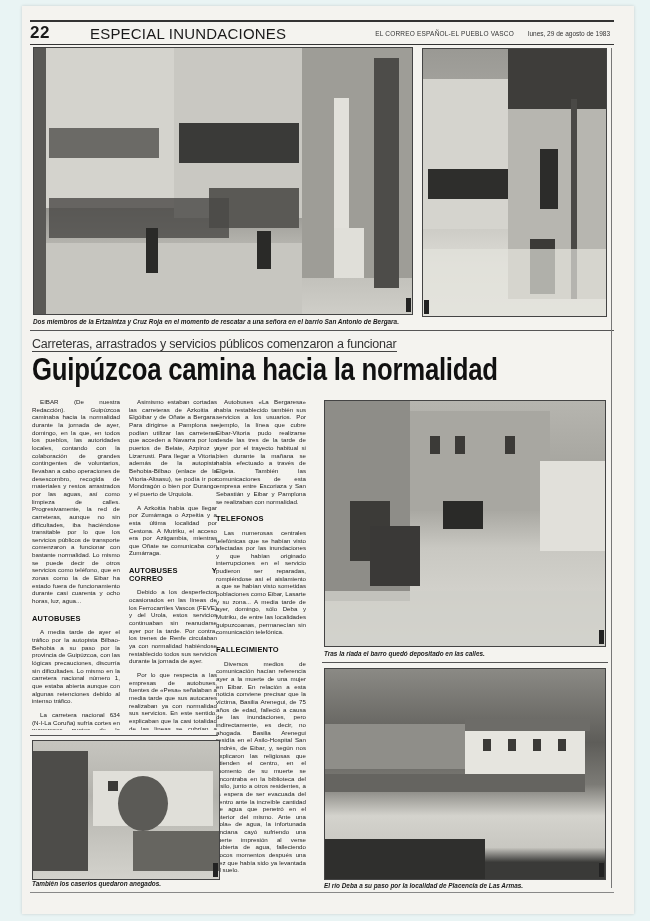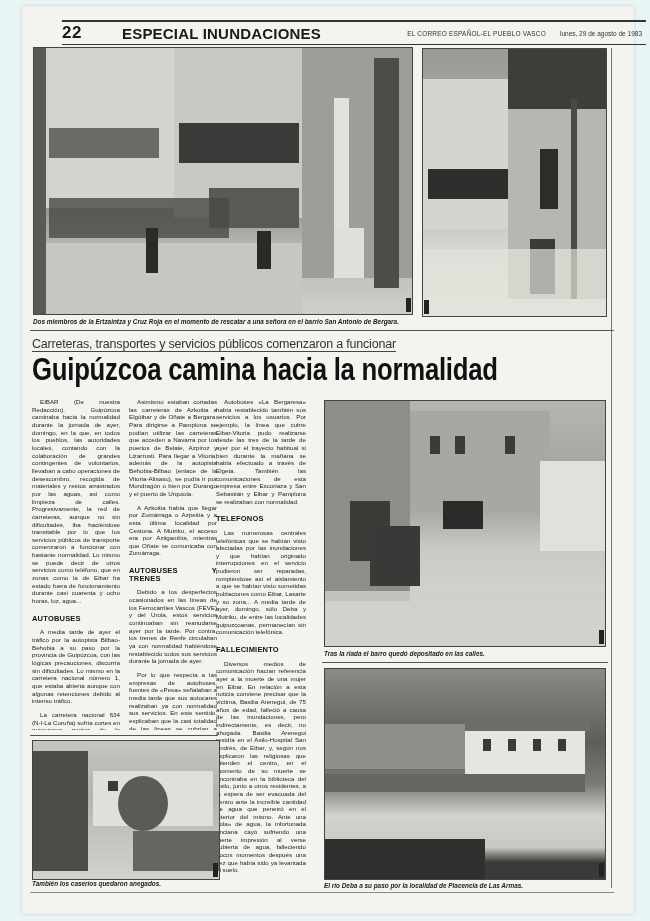--- a/index.html
+++ b/index.html
@@ -10,24 +10,24 @@
     position:relative;
   }
   .sheet {
     position:absolute; left:22px; top:6px; width:612px; height:908px;
     background:#f4f3ef;
     box-shadow:0 0 3px rgba(0,0,0,0.15);
   }
   .header {
     position:absolute; left:30px; top:20px; width:584px; height:22px;
     border-top:2px solid #333; border-bottom:1px solid #333;
-    display:flex; align-items:center;margin-left:32px;
+    display:flex; align-items:center;
   }
   .page-num { font-weight:bold; font-size:17px; color:#1a1a1a; width:60px; letter-spacing:0.5px;}
-  .section { font-weight:bold; font-size:15px; color:#1a1a1a; flex:1; letter-spacing:0.2px;}
+  .section { font-weight:normal; font-size:15px; color:#1a1a1a; flex:1; letter-spacing:0.2px;}
   .paper-name { font-size:6.5px; color:#333; margin-right:14px; letter-spacing:0.2px;}
   .date { font-size:6.5px; color:#333; margin-right:4px;}
 
   .photo {
     position:absolute; overflow:hidden;
     background:#8d8d88;
     border:1px solid #444;
   }
   .credit {
     position:absolute; right:1px; bottom:2px; width:5px; height:14px;
@@ -101,34 +101,34 @@
   <div class="blk" style="left:117px;top:100px;width:18px;height:60px;background:#2c2c2a;"></div>
   <div class="blk" style="left:148px;top:50px;width:6px;height:200px;background:#4a4946;"></div>
   <div class="blk" style="left:107px;top:190px;width:25px;height:55px;background:#3b3a37;"></div>
   <div class="blk" style="left:0;top:200px;width:183px;height:67px;background:#e3e2dc;opacity:0.7;"></div>
   <div class="credit" style="left:1px; right:auto;"></div>
 </div>
 
 <div class="caption" style="left:33px; top:318px;">Dos miembros de la Ertzaintza y Cruz Roja en el momento de rescatar a una señora en el barrio San Antonio de Bergara.</div>
 <div class="rule" style="left:30px; top:330px; width:584px;"></div>
 
-<div class="kicker"><span>Carreteras, transportes y servicios públicos comenzaron a funcionar</span></div>
+<div class="kicker"><span>Carreteras, arrastrados y servicios públicos comenzaron a funcionar</span></div>
 <div class="headline">Guipúzcoa camina hacia la normalidad</div>
 
 <div class="col" style="left:32px; top:398px; width:88px; height:332px; overflow:hidden;">
   <p>EIBAR (De nuestra Redacción). Guipúzcoa caminaba hacia la normalidad durante la jornada de ayer, domingo, en la que, en todos los pueblos, las autoridades locales, contando con la colaboración de grandes contingentes de voluntarios, llevaban a cabo operaciones de desescombro, recogida de materiales y restos arrastrados por las aguas, así como limpieza de calles. Progresivamente, la red de carreteras, aunque no sin dificultades, iba haciéndose transitable por lo que los servicios públicos de transporte comenzaron a funcionar con bastante normalidad. Lo mismo se puede decir de otros servicios como teléfono, que en zonas como la de Eibar ha estado fuera de funcionamiento durante casi cuarenta y ocho horas, luz, agua...</p>
   <h4>AUTOBUSES</h4>
   <p>A media tarde de ayer el tráfico por la autopista Bilbao-Behobia a su paso por la provincia de Guipúzcoa, con las lógicas precauciones, discurría sin dificultades. Lo mismo en la carretera nacional número 1, que estaba abierta aunque con algunas retenciones debido al intenso tráfico.</p>
   <p>La carretera nacional 634 (N-I-La Coruña) sufría cortes en numerosos puntos de la provincia, existiendo tramos en los que la circulación era posible en algunos momentos y en otros no, dependiendo de los desprendimientos que se producían de los montes.</p>
 </div>
 
 <div class="col" style="left:129px; top:398px; width:88px; height:332px; overflow:hidden;">
   <p>Asimismo estaban cortadas las carreteras de Azkoitia a Elgóibar y de Oñate a Bergara. Para dirigirse a Pamplona se podían utilizar las carreteras que acceden a Navarra por los puertos de Belate, Azpíroz y Lizarrusti. Para llegar a Vitoria, además de la autopista Behobia-Bilbao (enlace de la Vitoria-Altsasu), se podía ir por Mondragón o bien por Durango y el puerto de Urquiola.</p>
   <p>A Azkoitia había que llegar por Zumárraga o Azpeitia y a esta última localidad por Cestona. A Mutriku, el acceso era por Aziigambia, mientras que Oñate se comunicaba con Zumárraga.</p>
-  <h4>AUTOBUSES Y TRENES</h4>
+  <h4>AUTOBUSES Y CORREO</h4>
   <p>Debido a los desperfectos ocasionados en las líneas de los Ferrocarriles Vascos (FEVE) y del Urola, estos servicios continuaban sin reanudarse ayer por la tarde. Por contra, los trenes de Renfe circulaban ya con normalidad habiéndose restablecido todos sus servicios durante la jornada de ayer.</p>
   <p>Por lo que respecta a las empresas de autobuses, fuentes de «Pesa» señalaban a media tarde que sus autocares realizaban ya con normalidad sus servicios. En este sentido, explicaban que la casi totalidad de las líneas se cubrían a través de la autopista tratando de que los trayectos por carretera fueran lo menores posible.</p>
 </div>
 
 <div class="col" style="left:216px; top:398px; width:90px; height:488px; overflow:hidden;">
   <p>Autobuses «La Bergaresa» había restablecido también sus servicios a los usuarios. Por ejemplo, la línea que cubre Eibar-Vitoria pudo realizarse desde las tres de la tarde de ayer por el trayecto habitual si bien durante la mañana se había efectuado a través de Elgeta. También las comunicaciones de esta empresa entre Escoriaza y San Sebastián y Eibar y Pamplona se realizaban con normalidad.</p>
   <h4>TELEFONOS</h4>
   <p>Las numerosas centrales telefónicas que se habían visto afectadas por las inundaciones y que habían originado interrupciones en el servicio pudieron ser reparadas, rompiéndose así el aislamiento a que se habían visto sometidas poblaciones como Eibar, Lasarte y su zona... A media tarde de ayer, domingo, sólo Deba y Mutriku, de entre las localidades guipuzcoanas, permanecían sin comunicación telefónica.</p>
   <h4>FALLECIMIENTO</h4>
   <p>Diversos medios de comunicación hacían referencia ayer a la muerte de una mujer en Eibar. En relación a esta noticia conviene precisar que la víctima, Basilia Arenegui, de 75 años de edad, falleció a causa de las inundaciones, pero indirectamente, es decir, no ahogada. Basilia Arenegui residía en el Asilo-Hospital San Andrés, de Eibar, y, según nos explicaron las religiosas que atienden el centro, en el momento de su muerte se encontraba en la biblioteca del Asilo, junto a otros residentes, a la espera de ser evacuada del centro ante la increíble cantidad de agua que penetró en el interior del mismo. Ante una «ola» de agua, la infortunada anciana cayó sufriendo una fuerte impresión al verse cubierta de agua, falleciendo pocos momentos después una vez que había sido ya levantada al suelo.</p>

